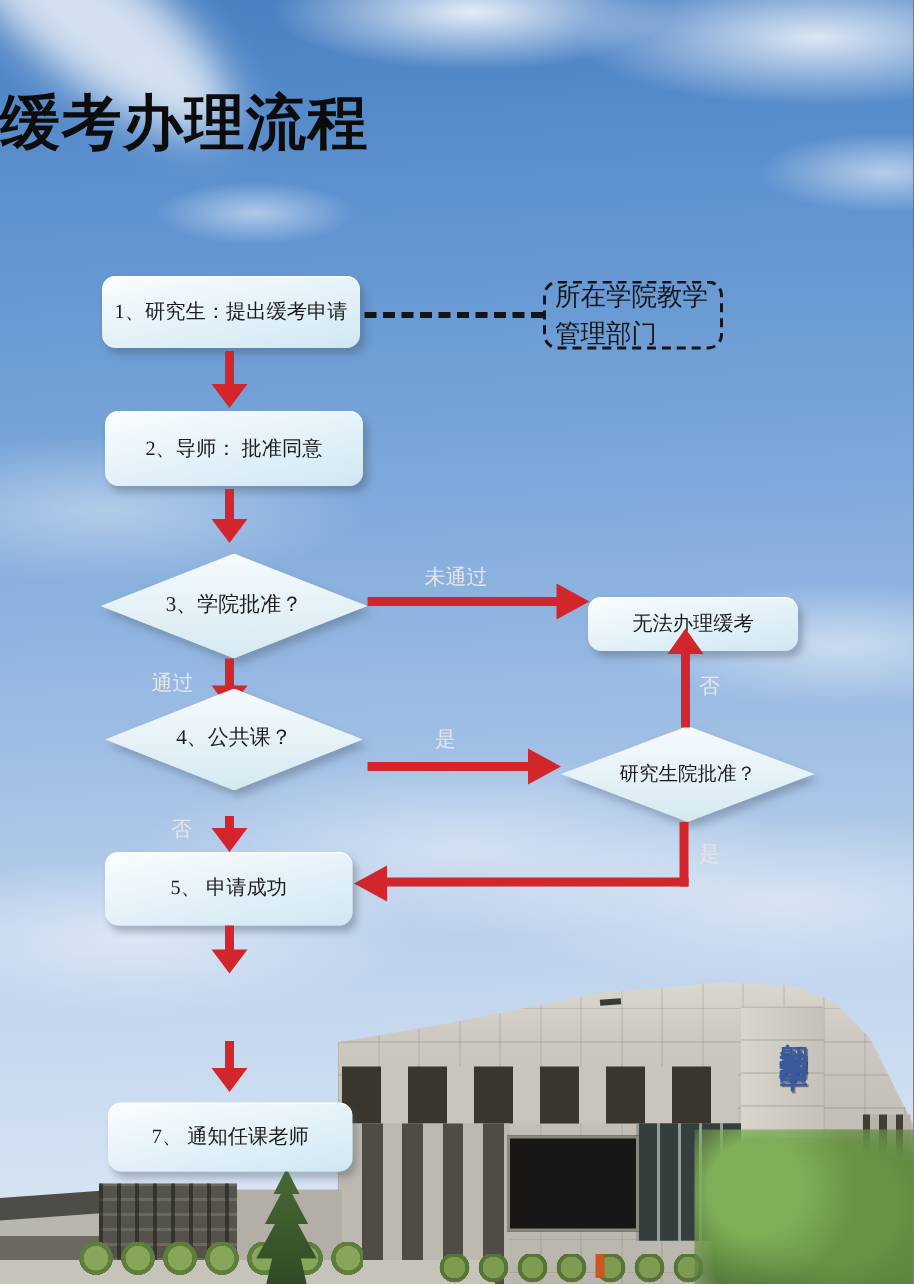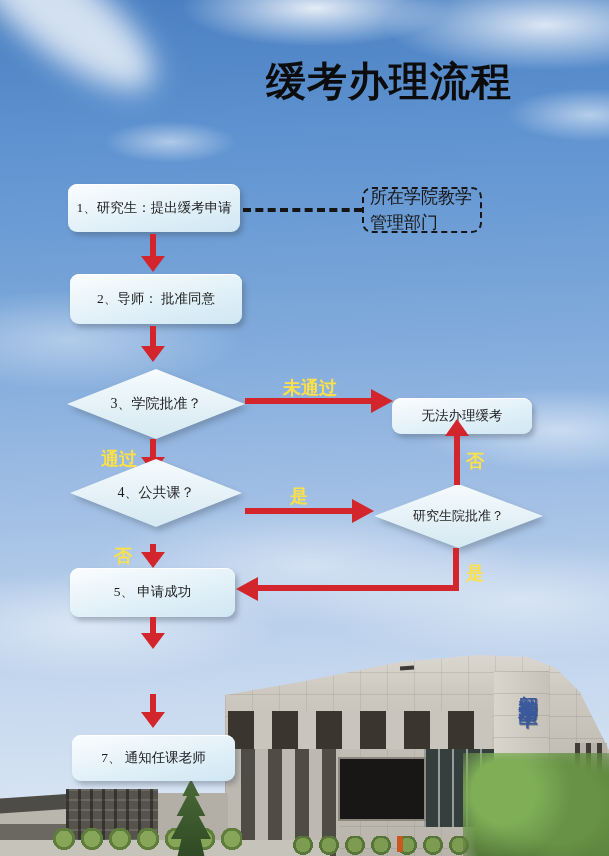--- a/index.html
+++ b/index.html
@@ -78,21 +78,21 @@
     background:linear-gradient(180deg,#4a6b36,#2f4a25);}
   #trees-right{left:463px;top:753px;width:146px;height:103px;z-index:6;
     background:
       radial-gradient(circle at 28% 38%, #7fae57 0 26%, rgba(0,0,0,0) 55%),
       radial-gradient(circle at 66% 50%, #689245 0 36%, rgba(0,0,0,0) 66%),
       radial-gradient(circle at 45% 82%, #55793a 0 45%, rgba(0,0,0,0) 72%),
       radial-gradient(circle at 90% 80%, #5e8540 0 40%, rgba(0,0,0,0) 70%);}
   #flag{left:397px;top:836px;width:6px;height:16px;background:#c8581f;z-index:6;}
   
   .fc{position:absolute;z-index:10;}
-  #page-title{left:0;top:54px;width:512px;text-align:right;
+  #page-title{left:0;top:54px;width:512px;text-align:left;
     font-family:"Liberation Serif",serif;font-weight:bold;font-size:40px;
     letter-spacing:1px;color:#0c0c0c;}
   .node{display:flex;align-items:center;justify-content:center;
     font-family:"Liberation Serif",serif;font-size:13.5px;color:#1c1c1c;
     text-align:right;line-height:1.35;}
   .box{border-radius:9px;
     background:linear-gradient(168deg,#fbfdfe 0%,#e9f4fa 40%,#cfe7f3 100%);
     box-shadow:3px 4px 5px rgba(70,80,95,.35), inset 0 1px 0 rgba(255,255,255,.9);}
   .diamond{clip-path:polygon(50% 0,100% 50%,50% 100%,0 50%);
     background:linear-gradient(180deg,#f6fbfd 0%,#e4f1f7 55%,#d5e9f1 100%);}
@@ -106,21 +106,21 @@
   #dash-connector{left:243px;top:208px;width:119px;height:0;border-top:4px dashed #151515;}
   #step2-box{left:70px;top:274px;width:172px;height:50px;}
   #decision3{left:67px;top:369px;width:178px;height:70px;font-size:14px;}
   #fail-box{left:392px;top:398px;width:140px;height:36px;font-family:Liberation Serif, serif;}
   #decision4{left:70px;top:477px;width:172px;height:68px;font-size:14px;}
   #decision-grad{left:374px;top:484px;width:169px;height:64px;font-size:13px;}
   #step5-box{left:70px;top:568px;width:165px;height:49px;}
   #step6-box{left:70px;top:652px;width:162px;height:42px;}
   #step7-box{left:72px;top:735px;width:163px;height:46px;}
   .lbl{position:absolute;z-index:11;font-family:"Liberation Serif",serif;
-    font-size:18px;color:#fde047;font-weight:bold;}
+    font-size:14px;color:#e5e5e5;}
   #lbl-not-passed{left:283px;top:376px;}
   #lbl-passed{left:101px;top:447px;}
   #lbl-yes-right{left:290px;top:484px;}
   #lbl-no-up{left:466px;top:449px;}
   #lbl-no-down{left:114px;top:544px;}
   #lbl-yes-bottom{left:466px;top:561px;}
   
   .shaft-v{position:absolute;width:6px;background:var(--arrow-red);z-index:10;}
   .shaft-h{position:absolute;height:6px;background:var(--arrow-red);z-index:10;}
   .head{position:absolute;width:0;height:0;z-index:10;}

